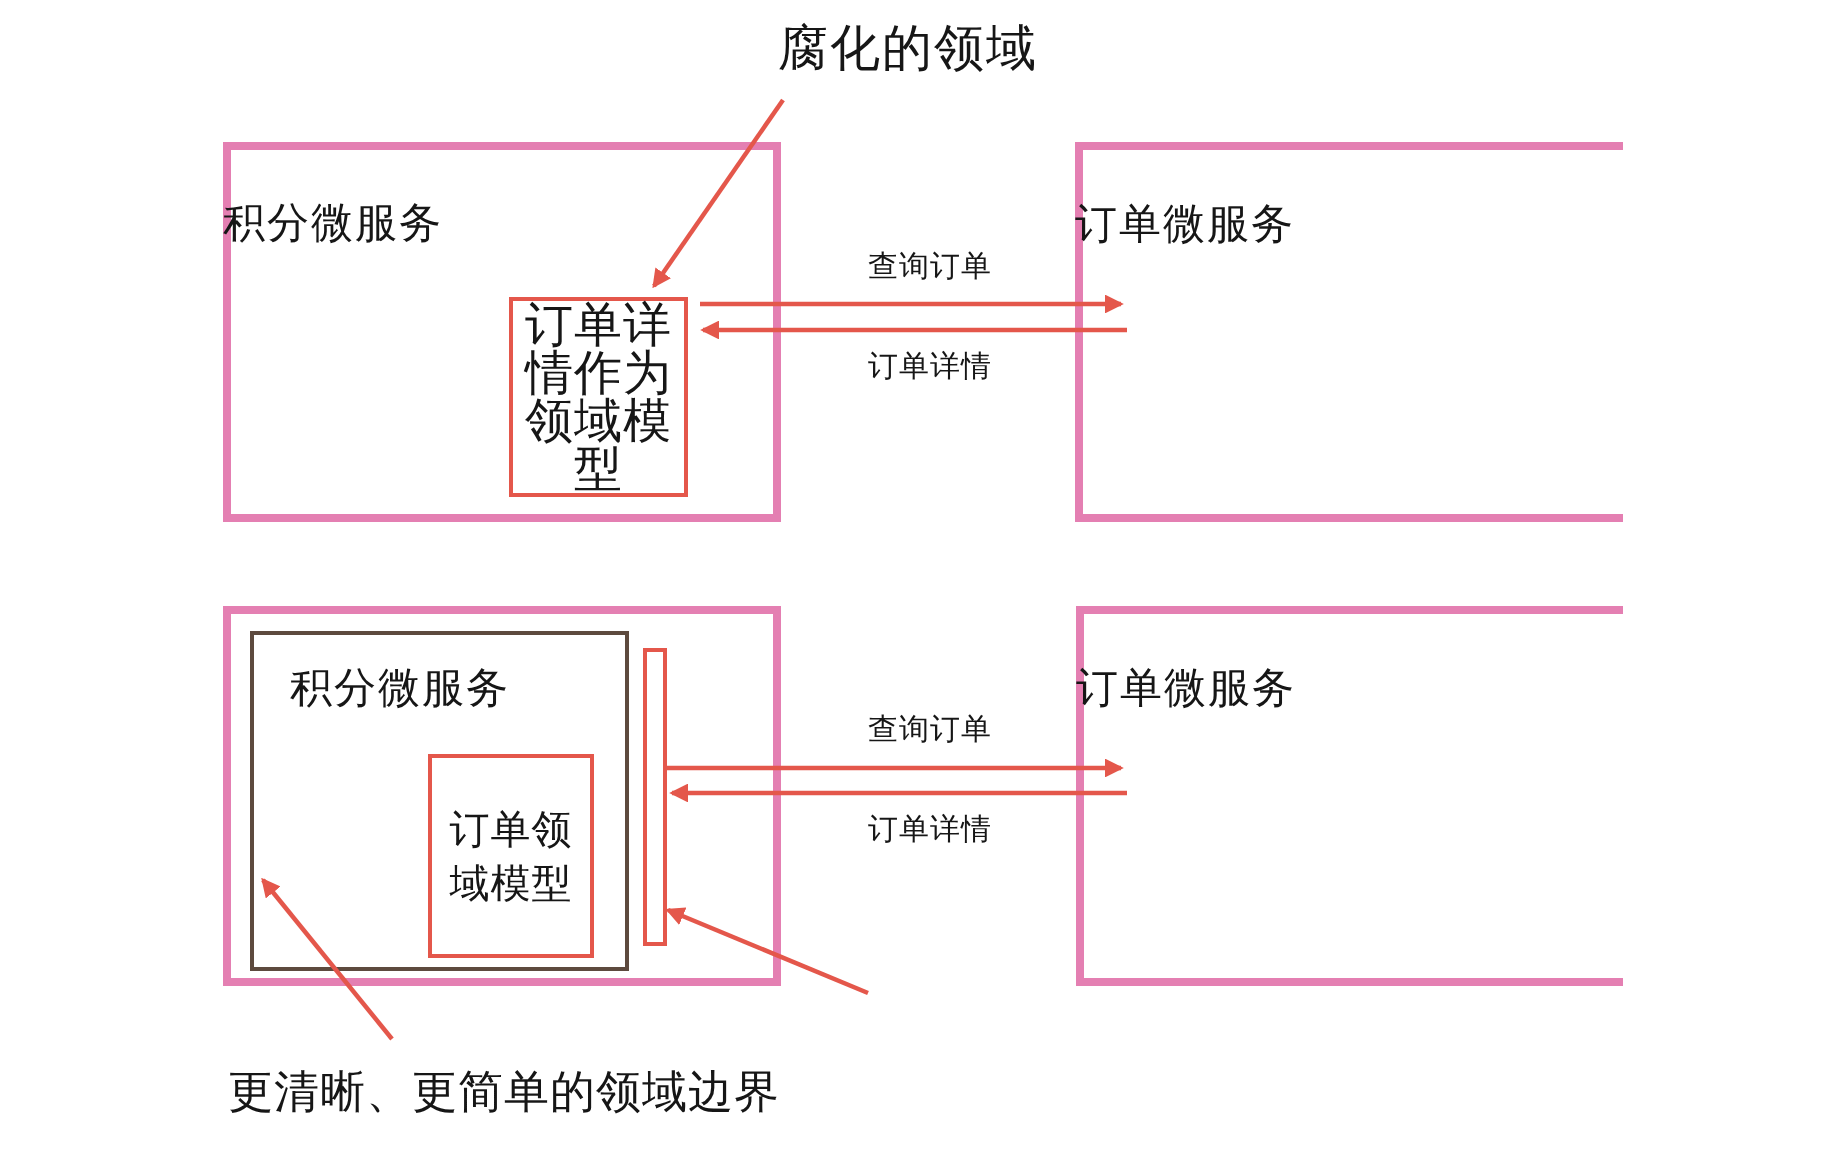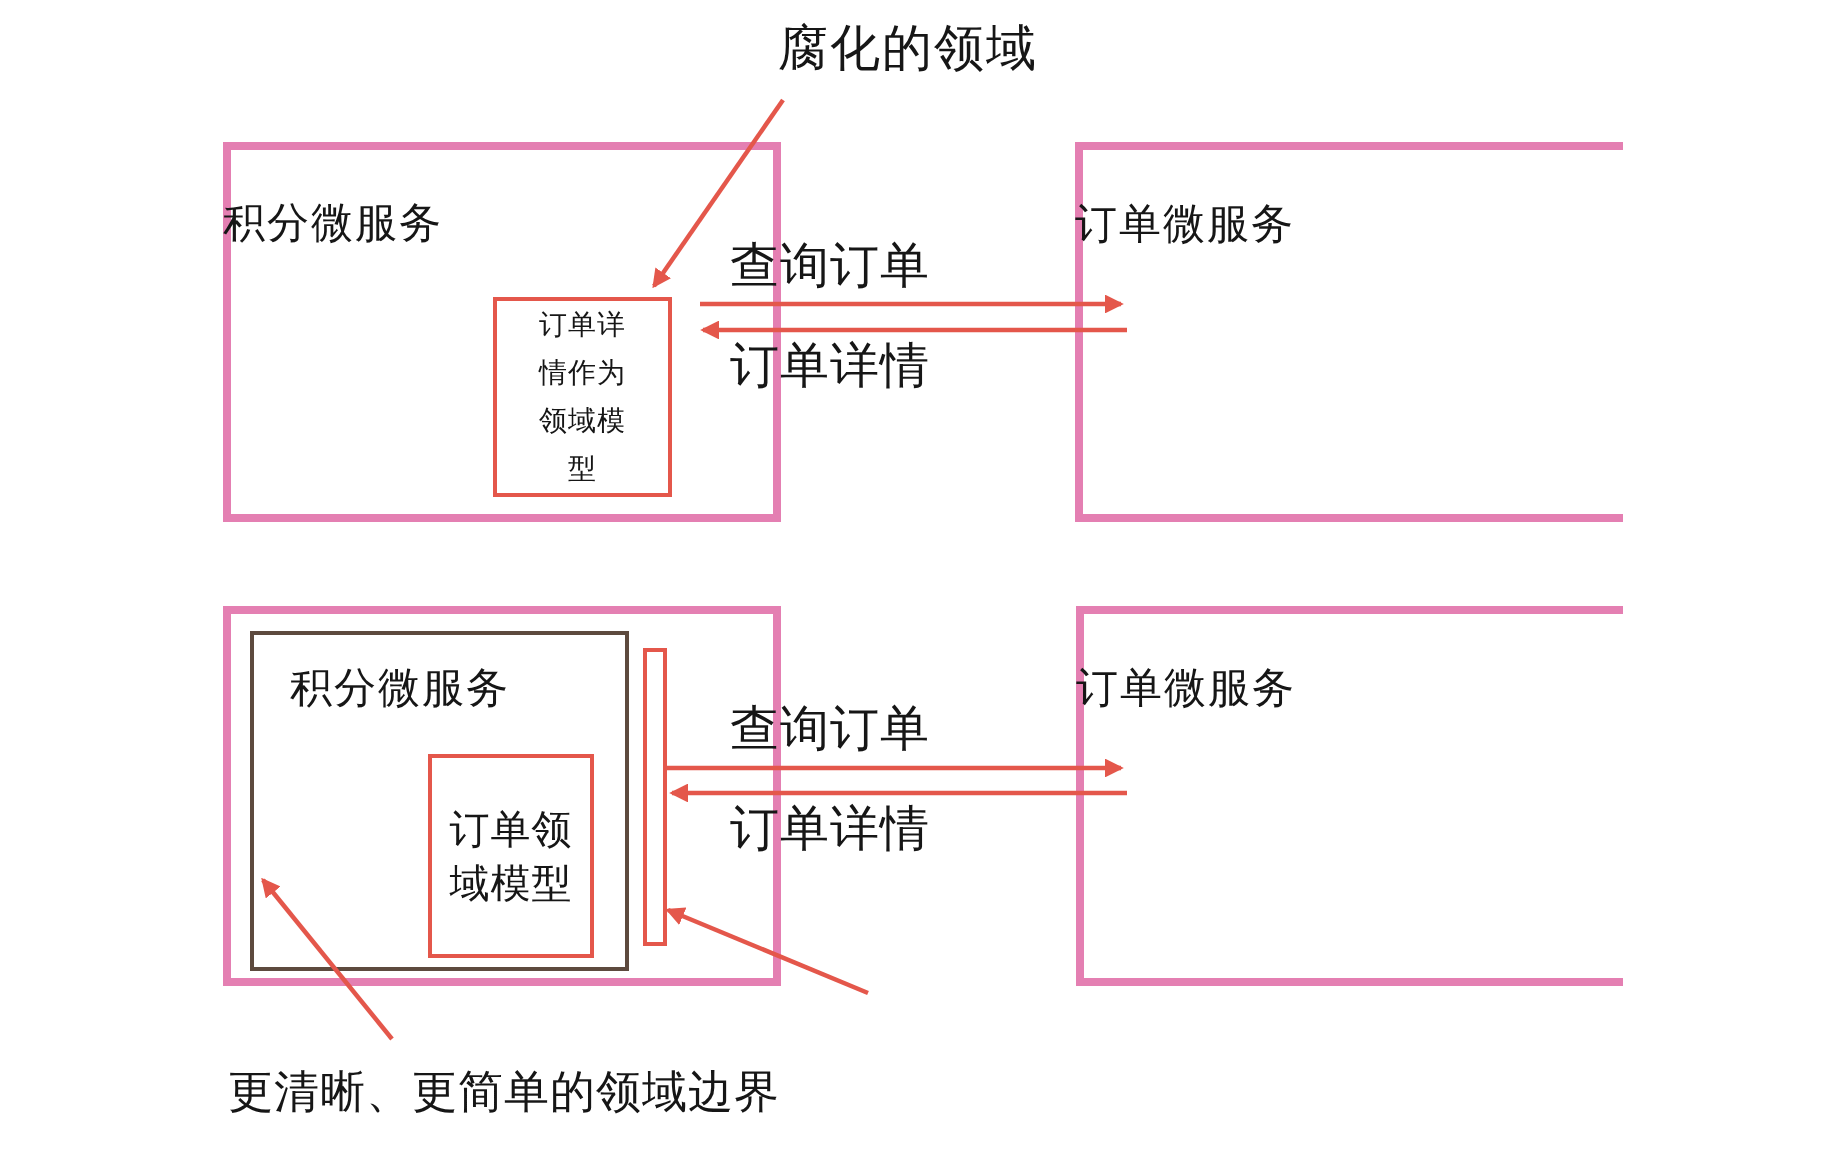--- a/index.html
+++ b/index.html
@@ -39,36 +39,36 @@
     box-sizing:border-box;
   }
   .box-label{
     position:absolute;
     font-size:42px;line-height:46px;
     text-align:left;
     letter-spacing:2px;
   }
   .arrow-label{
     position:absolute;
-    font-size:49px;line-height:45px;
-    text-align:left;
+    font-size:30px;line-height:45px;
+    text-align:center;
     letter-spacing:1px;
   }
   .big-label{
     position:absolute;
     font-size:50px;line-height:54px;
     text-align:center;
     letter-spacing:2px;
   }
   .boundary-label{
     position:absolute;
     font-size:45px;line-height:52px;
     letter-spacing:1px;
   }
-  .inner-text{font-size:28px;line-height:48px;letter-spacing:1px;}
+  .inner-text{font-size:48px;line-height:48px;letter-spacing:1px;margin-left:16px;}
   .inner-text-2{font-size:40px;line-height:54px;letter-spacing:1px;}
   svg.overlay{position:absolute;left:0;top:0;z-index:5;}
 </style>
 </head>
 <body>
 
 <div id="canvas">
 
   <div class="big-label" style="left:708px;top:21px;width:400px;">腐化的领域</div>
 

